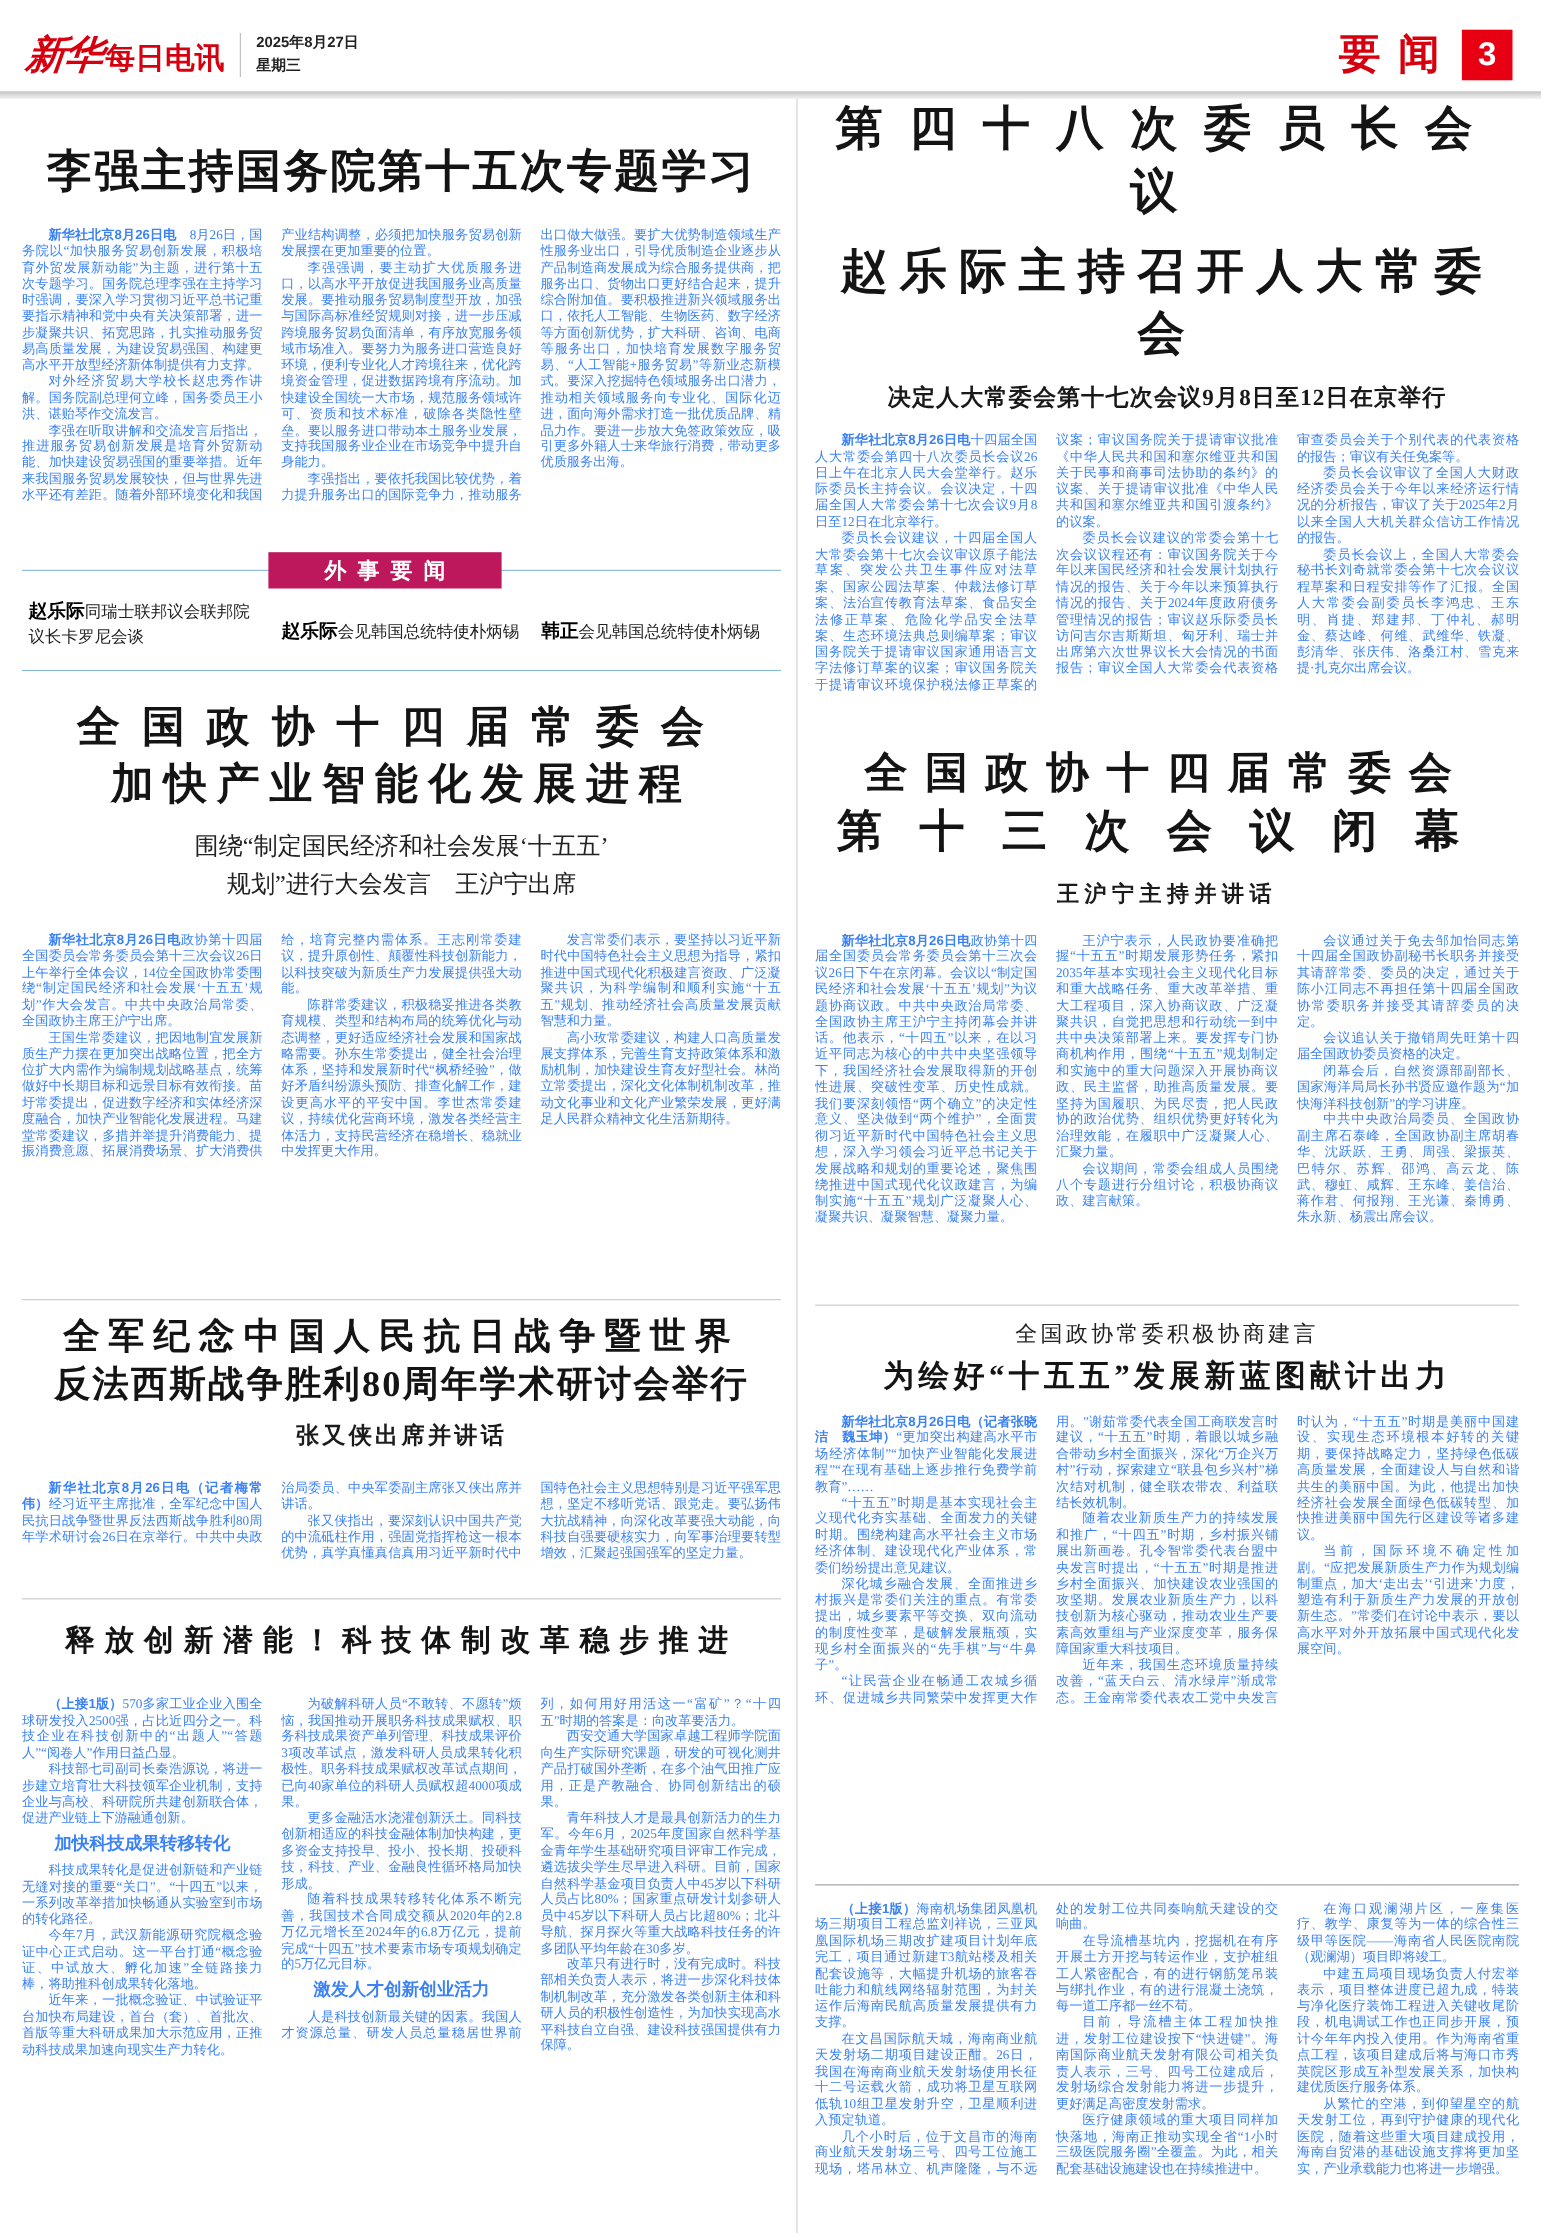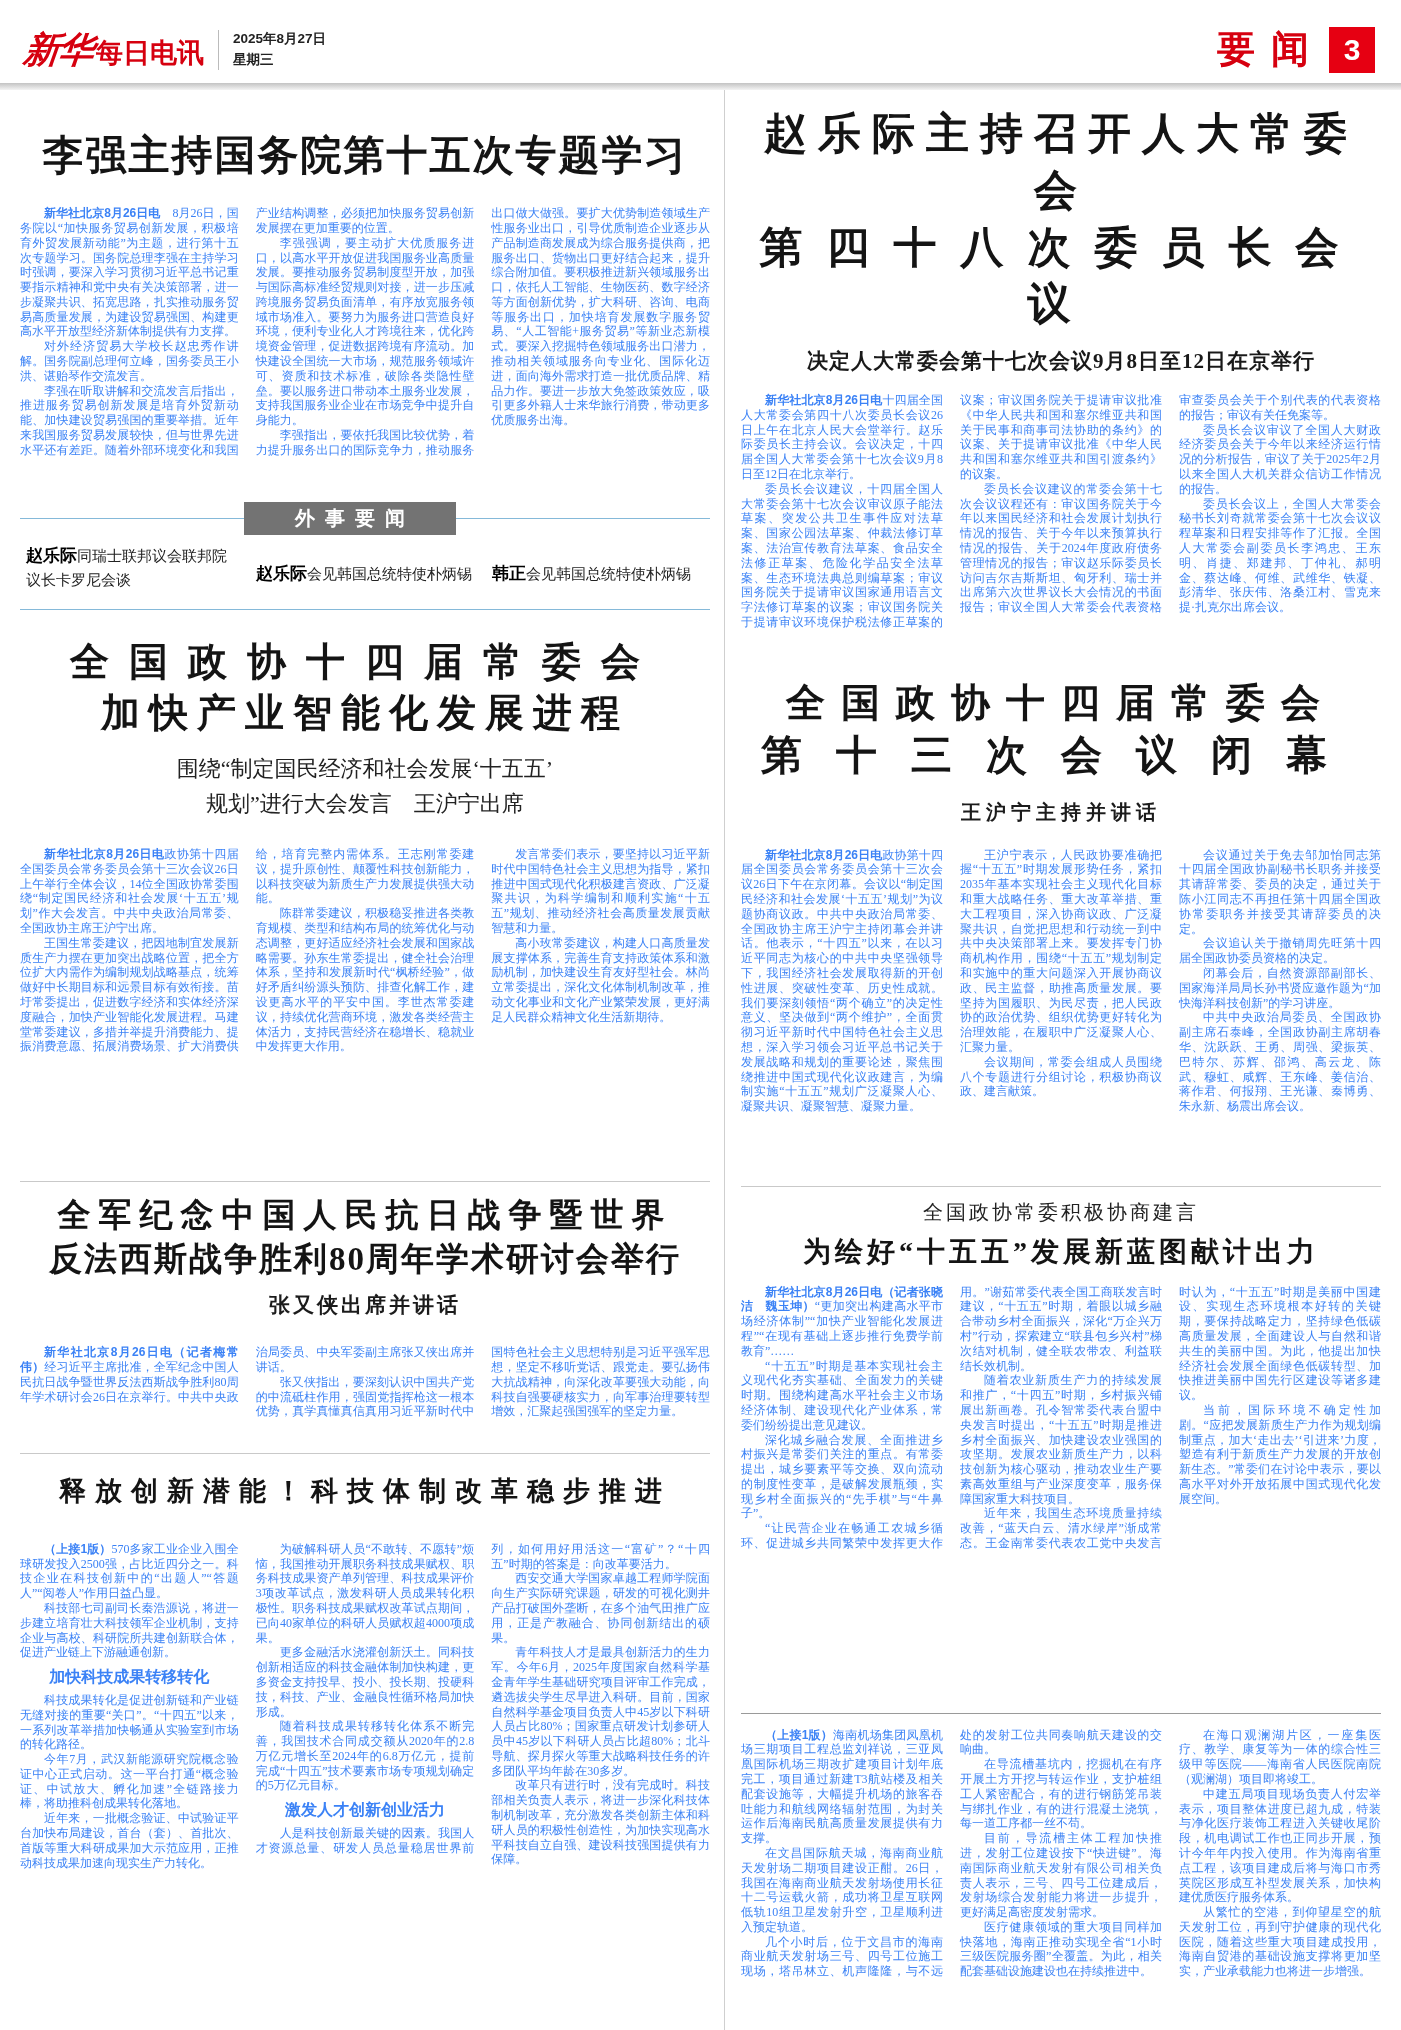--- a/index.html
+++ b/index.html
@@ -62,21 +62,21 @@
   .body-c{height:322px;margin-top:26px;}
   .body-d{height:326px;margin-top:22px;}
   .body-e{height:96px;margin-top:26px;}
   .body-f{height:460px;margin-top:32px;}
   .body-g{height:418px;margin-top:14px;}
   .body-h{height:322px;margin-top:14px;}
 
   
   .foreign-box{position:relative;border-top:1px solid #85b9d9;border-bottom:1px solid #85b9d9;
                margin-top:20px;padding:20px 6px 16px;display:flex;gap:18px;align-items:flex-start;}
-  .foreign-tab{position:absolute;top:-17px;left:224px;width:212px;height:33px;background:#737373;
+  .foreign-tab{position:absolute;top:-17px;left:224px;width:212px;height:33px;background:#be185d;
                color:#fff;font-family:"Liberation Sans",sans-serif;font-weight:bold;font-size:20px;
                letter-spacing:10px;display:flex;align-items:center;justify-content:center;padding-left:10px;box-sizing:border-box;}
   .f-item{font-size:15px;line-height:1.55;color:#222;}
   .f-item b{font-family:"Liberation Sans","DejaVu Sans",sans-serif;font-size:17px;color:#000;}
   .f-item.one{width:212px;margin-top:4px;}
   .f-item.two{width:218px;margin-top:22px;}
   .f-item.three{width:200px;margin-top:22px;}
 </style>
 </head>
 <body>
@@ -175,22 +175,22 @@
           <p>青年科技人才是最具创新活力的生力军。今年6月，2025年度国家自然科学基金青年学生基础研究项目评审工作完成，遴选拔尖学生尽早进入科研。目前，国家自然科学基金项目负责人中45岁以下科研人员占比80%；国家重点研发计划参研人员中45岁以下科研人员占比超80%；北斗导航、探月探火等重大战略科技任务的许多团队平均年龄在30多岁。</p>
           <p>改革只有进行时，没有完成时。科技部相关负责人表示，将进一步深化科技体制机制改革，充分激发各类创新主体和科研人员的积极性创造性，为加快实现高水平科技自立自强、建设科技强国提供有力保障。</p>
         </div>
       </section>
 
     </div>
 
     <div class="half-right">
 
       <section>
+        <div class="hl hl-b2">第四十八次委员长会议</div>
         <div class="hl hl-b1">赵乐际主持召开人大常委会</div>
-        <div class="hl hl-b2">第四十八次委员长会议</div>
         <div class="sub-b">决定人大常委会第十七次会议9月8日至12日在京举行</div>
         <div class="cols3 body-b">
           <p><b class="dateline">新华社北京8月26日电</b><span>十四届全国人大常委会第四十八次委员长会议26日上午在北京人民大会堂举行。赵乐际委员长主持会议。会议决定，十四届全国人大常委会第十七次会议9月8日至12日在北京举行。</span></p>
           <p>委员长会议建议，十四届全国人大常委会第十七次会议审议原子能法草案、突发公共卫生事件应对法草案、国家公园法草案、仲裁法修订草案、法治宣传教育法草案、食品安全法修正草案、危险化学品安全法草案、生态环境法典总则编草案；审议国务院关于提请审议国家通用语言文字法修订草案的议案；审议国务院关于提请审议环境保护税法修正草案的议案；审议国务院关于提请审议批准《中华人民共和国和塞尔维亚共和国关于民事和商事司法协助的条约》的议案、关于提请审议批准《中华人民共和国和塞尔维亚共和国引渡条约》的议案。</p>
           <p>委员长会议建议的常委会第十七次会议议程还有：审议国务院关于今年以来国民经济和社会发展计划执行情况的报告、关于今年以来预算执行情况的报告、关于2024年度政府债务管理情况的报告；审议赵乐际委员长访问吉尔吉斯斯坦、匈牙利、瑞士并出席第六次世界议长大会情况的书面报告；审议全国人大常委会代表资格审查委员会关于个别代表的代表资格的报告；审议有关任免案等。</p>
           <p>委员长会议审议了全国人大财政经济委员会关于今年以来经济运行情况的分析报告，审议了关于2025年2月以来全国人大机关群众信访工作情况的报告。</p>
           <p>委员长会议上，全国人大常委会秘书长刘奇就常委会第十七次会议议程草案和日程安排等作了汇报。全国人大常委会副委员长李鸿忠、王东明、肖捷、郑建邦、丁仲礼、郝明金、蔡达峰、何维、武维华、铁凝、彭清华、张庆伟、洛桑江村、雪克来提·扎克尔出席会议。</p>
         </div>
       </section>
 

